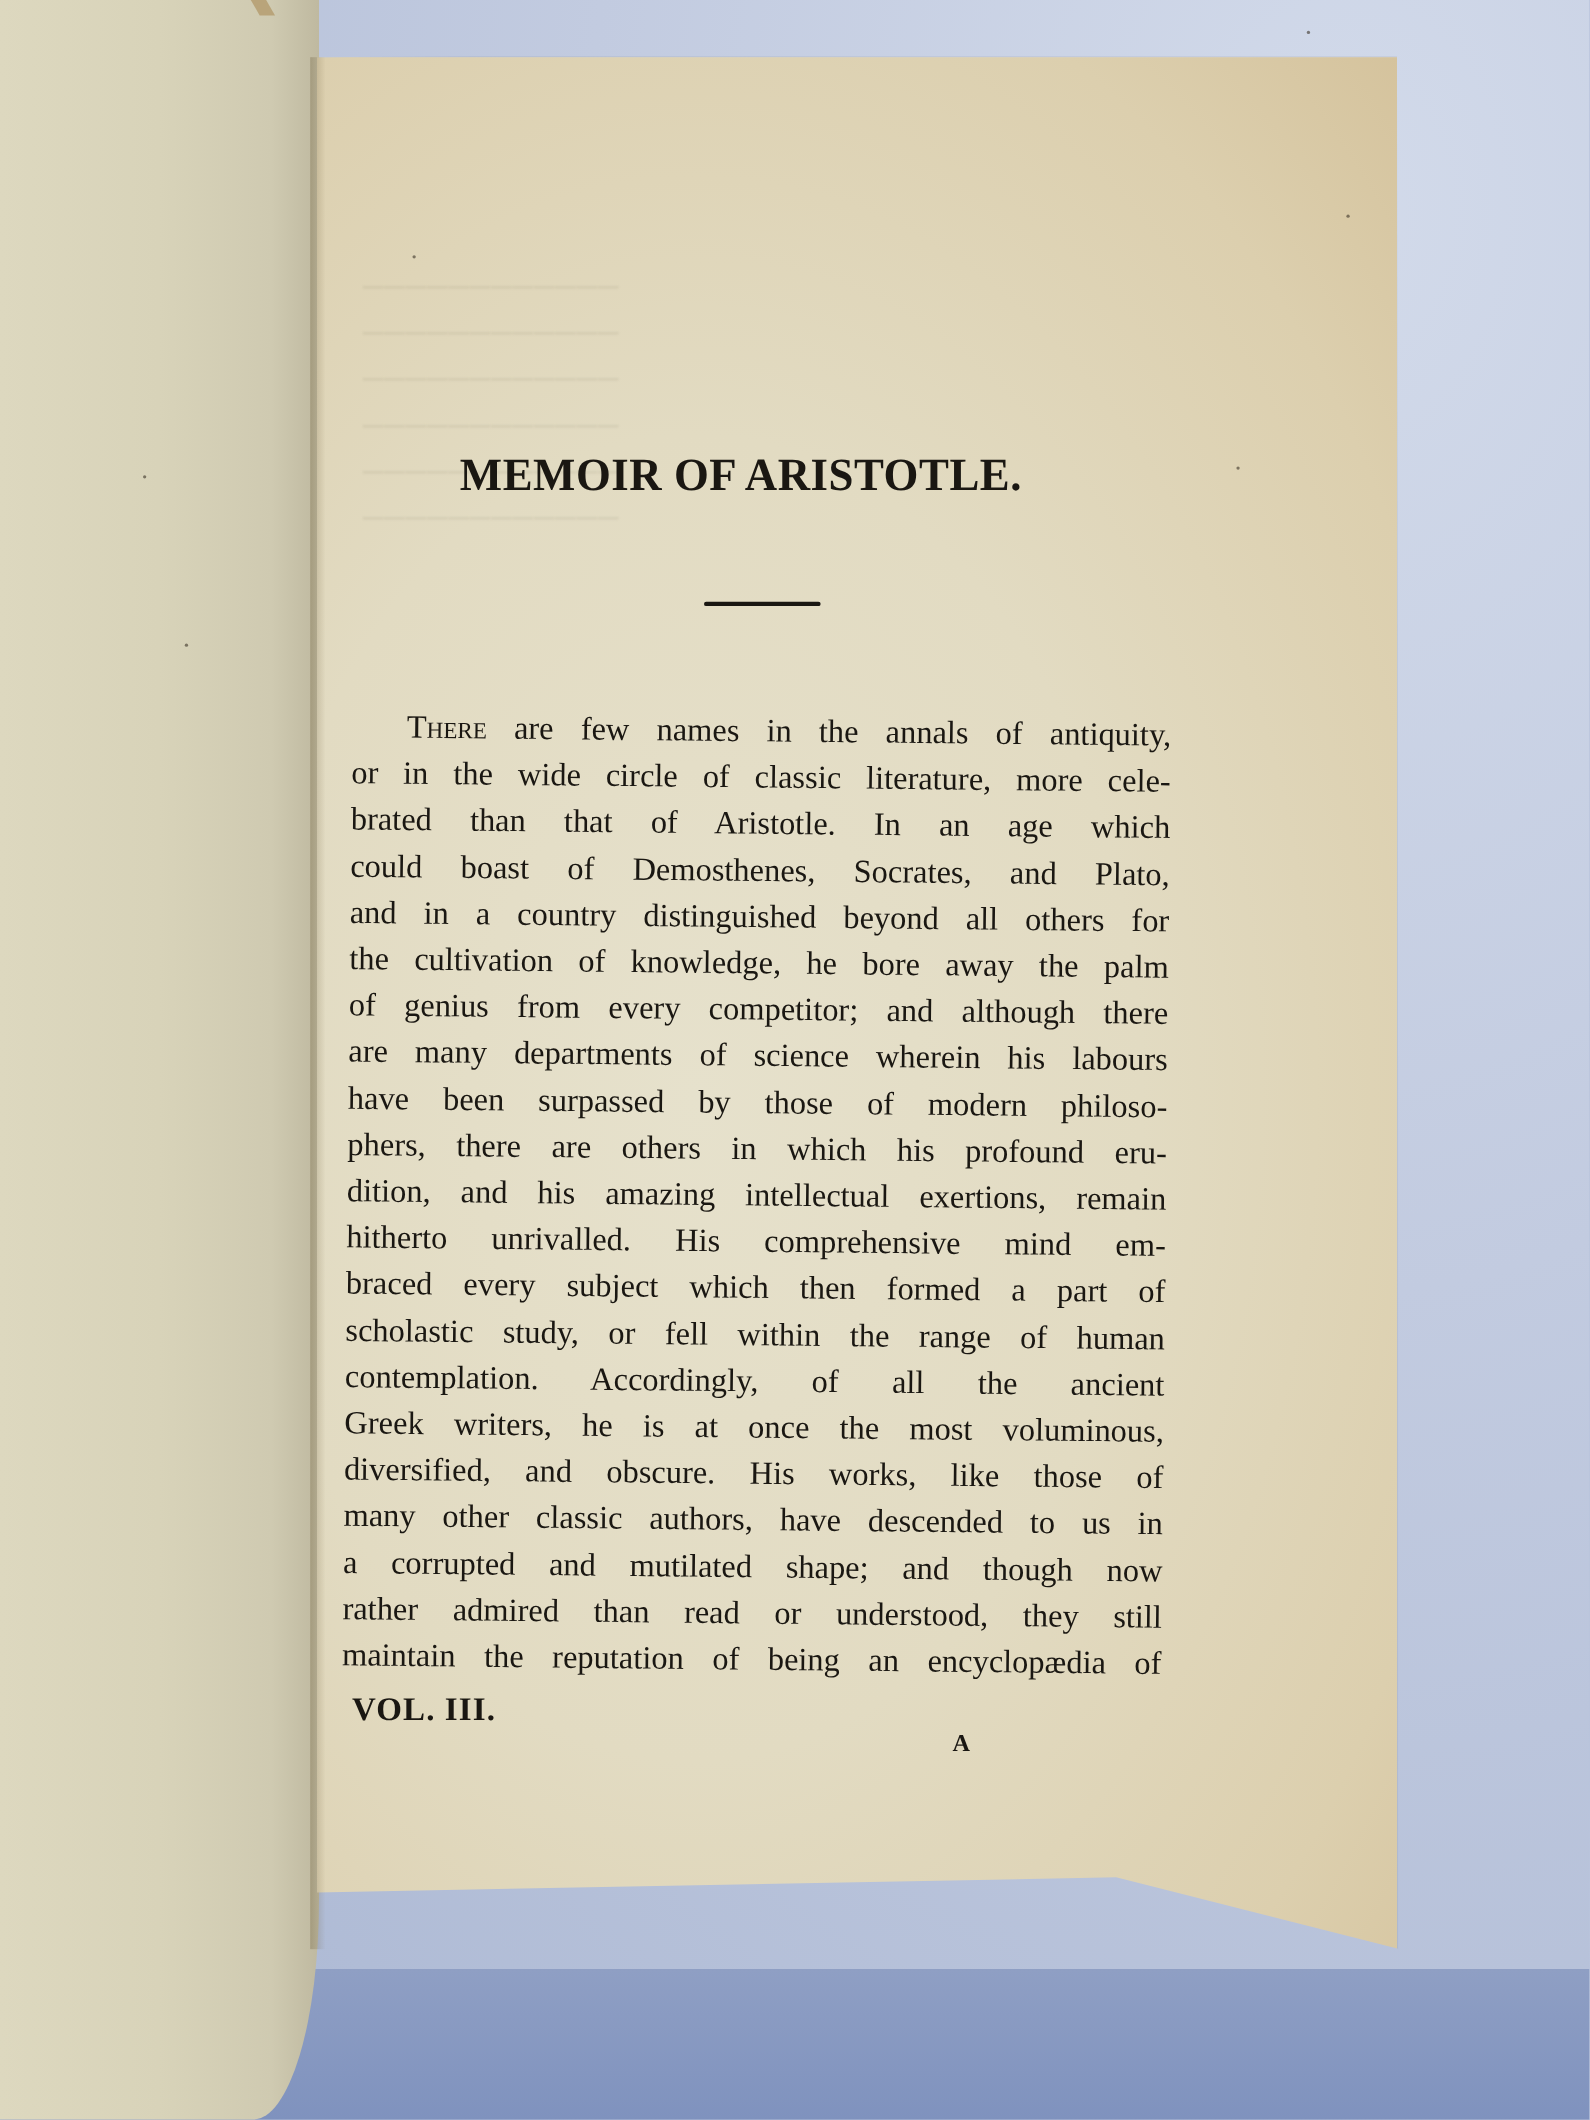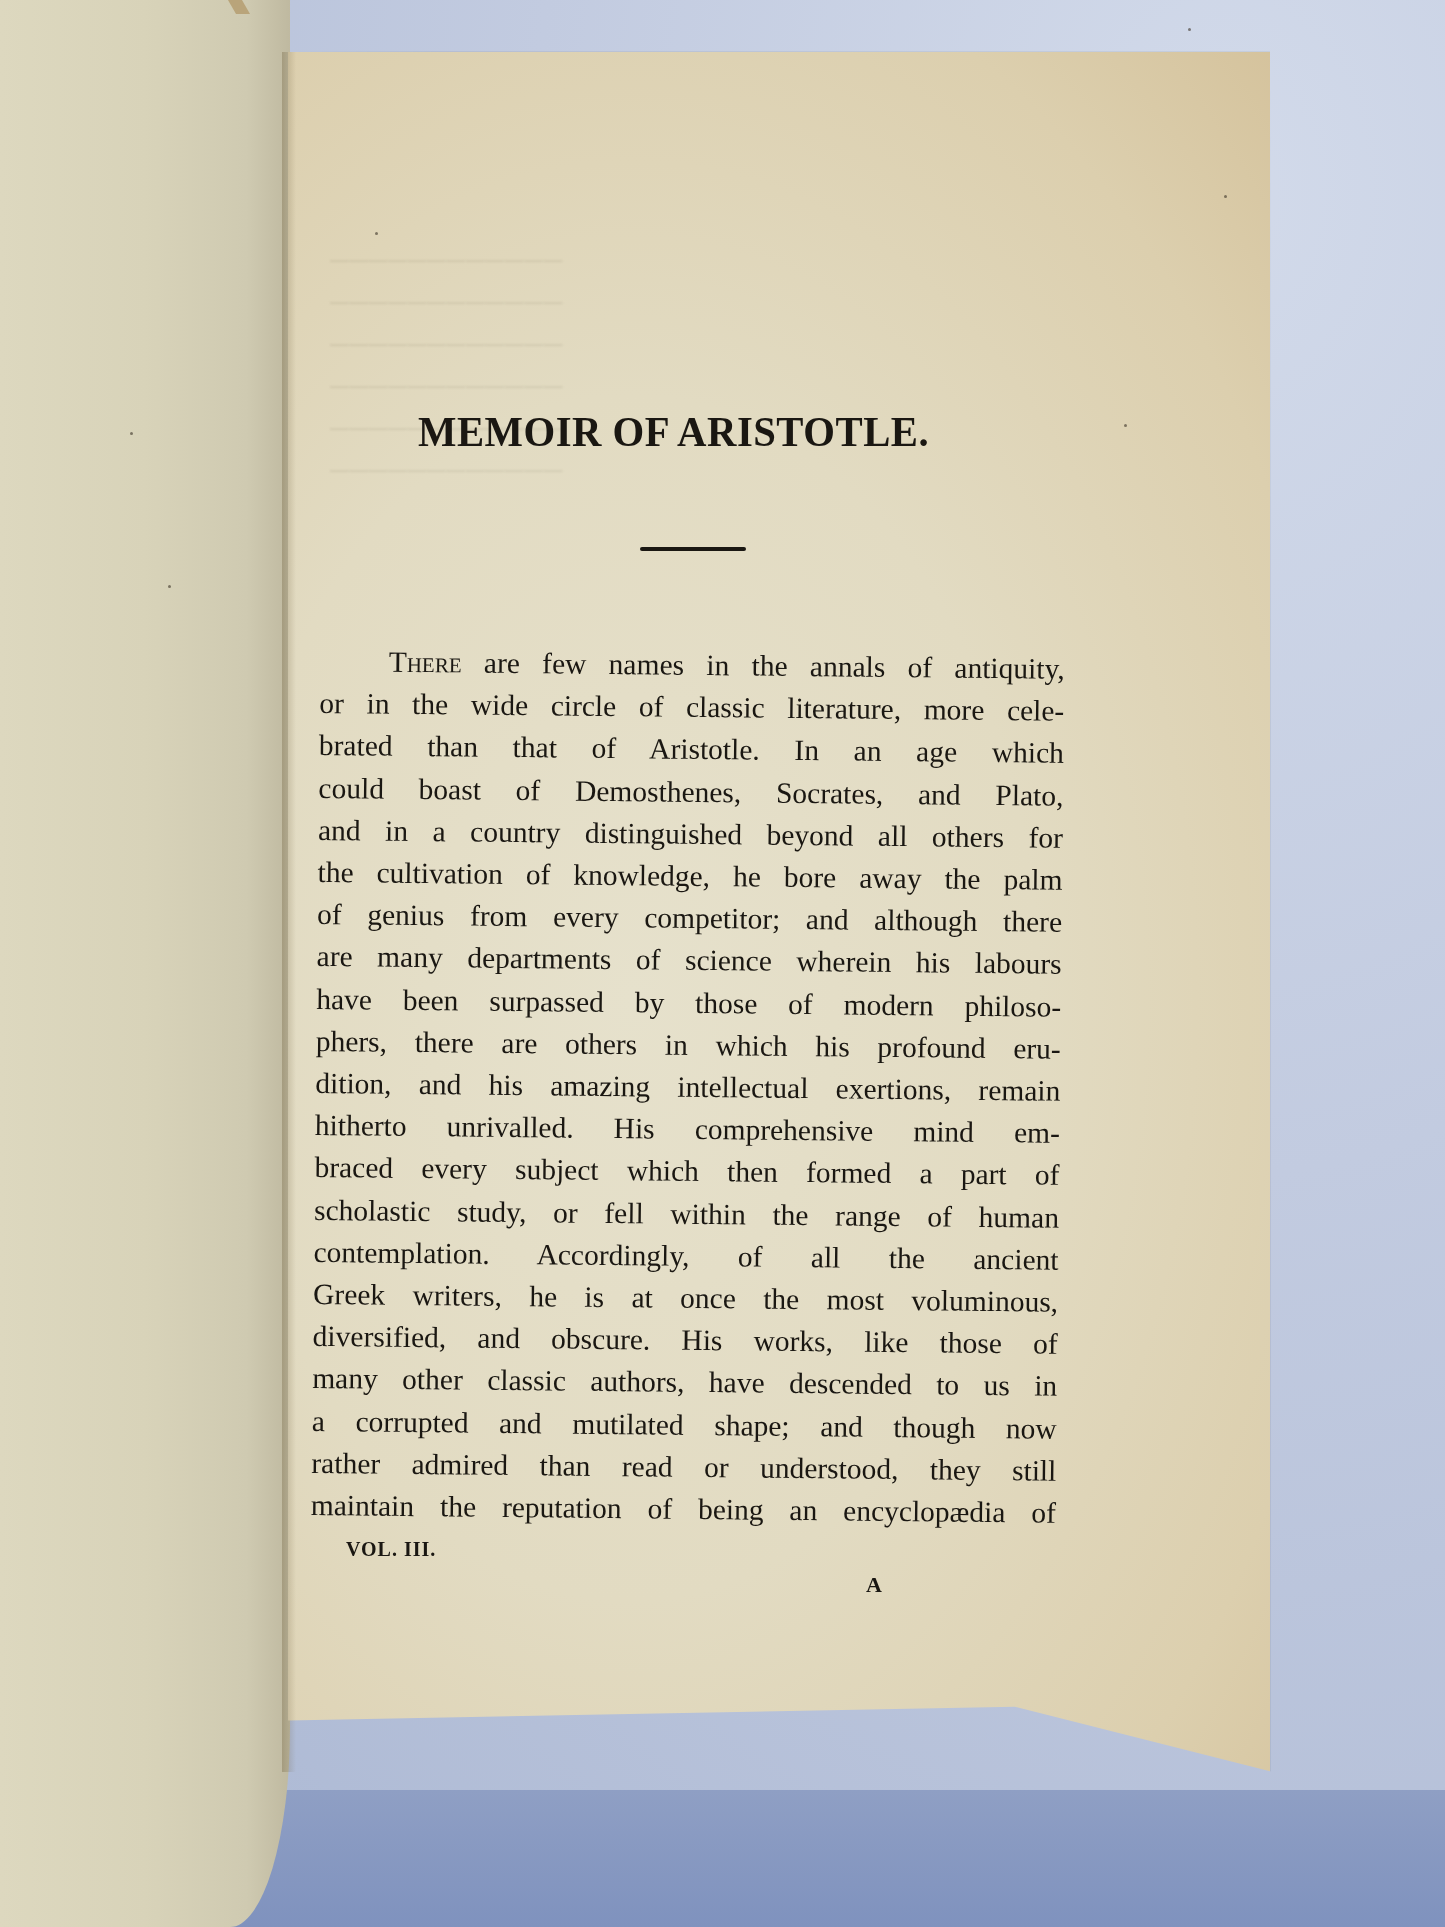--- a/index.html
+++ b/index.html
@@ -58,23 +58,23 @@
     background: #1a1712; border-radius: 2px;
   }
   .body-text {
     left: 320px; top: 640px; width: 745px;
     font-size: 29.5px; line-height: 42.2px;
     text-align: justify;
     transform: rotate(0.6deg); transform-origin: left top;
   }
   .line { display: block; text-align: justify; text-align-last: justify; white-space: nowrap; }
   .line.indent { padding-left: 50px; }
-  .smallcaps-first { font-variant: small-caps; margin-left: 19px; }
+  .smallcaps-first { font-variant: small-caps; }
   .signature-left {
-    left: 346px; top: 1538px; font-size: 20px; font-weight: bold; letter-spacing: 1px;
+    left: 320px; top: 1538px; font-size: 30px; font-weight: bold; letter-spacing: 1px;
   }
   .signature-mark {
     left: 866px; top: 1572px; font-size: 22px; font-weight: bold;
   }
   .speck { position: absolute; width: 3px; height: 3px; border-radius: 50%; background: #3a3226; opacity: 0.6; }
 </style>
 </head>
 <body>
 
 <div class="backdrop"></div>

